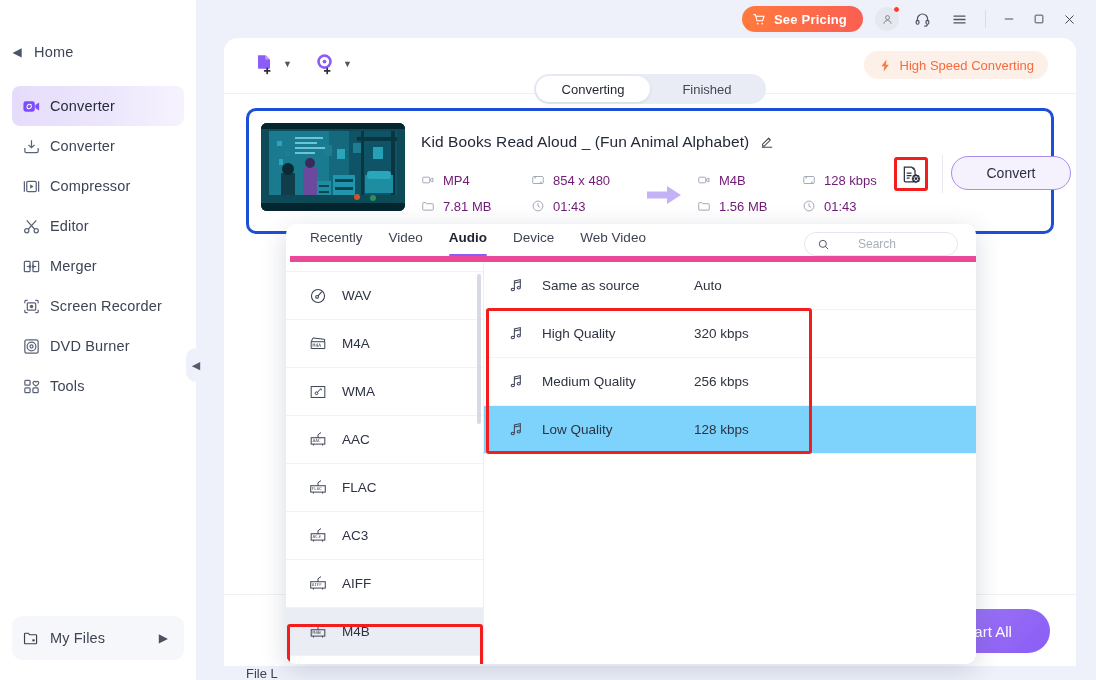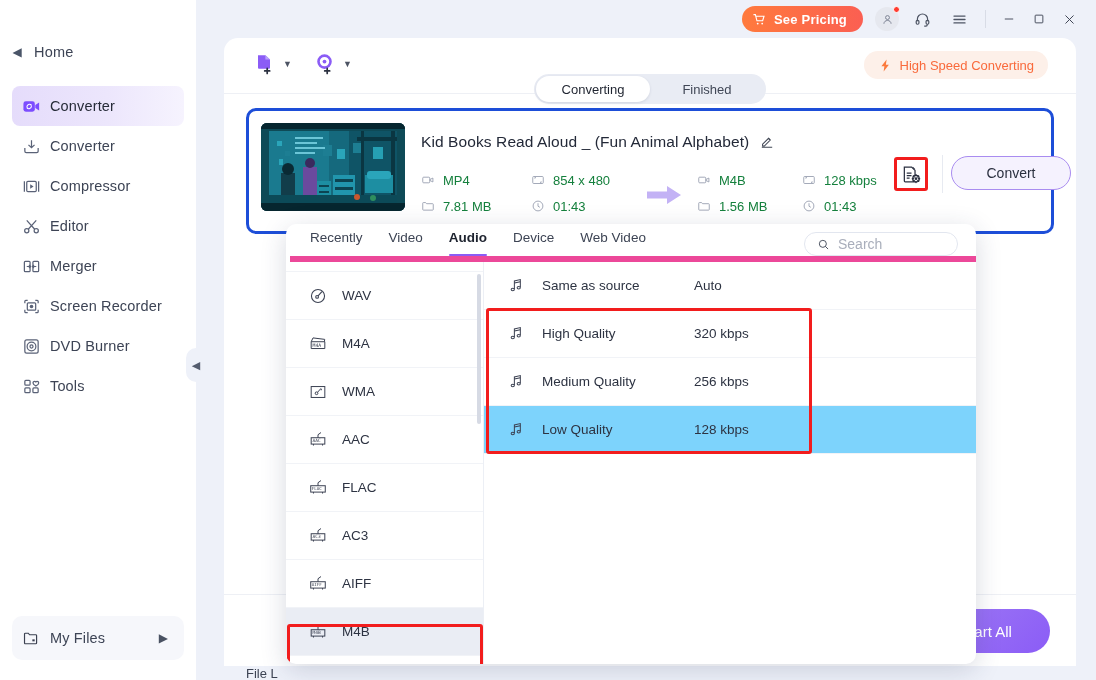--- a/index.html
+++ b/index.html
@@ -196,21 +196,21 @@
     display: flex; align-items: center; gap: 10px;
     letter-spacing: .1px;
   }
   #edit-title-icon { cursor: pointer; color: #3f4553; display:flex; }
 
   .meta-block { position: absolute; top: 56px; }
   #meta-src { left: 172px; width: 220px; }
   #meta-out { left: 448px; width: 210px; }
   .meta-row {
     display: flex; align-items: center;
-    height: 26px; font-size: 13px; color: #15803d;
+    height: 26px; font-size: 13px; color: #701a75;
   }
   .meta-cell { display: flex; align-items: center; gap: 8px; width: 112px; }
   .meta-ico { color: #9aa1b2; display: flex; align-items: center; }
 
   #arrow-sep {
     position: absolute; left: 398px; top: 72px;
     color: #b9a8f2;
   }
 
   #settings-icon-wrap {
@@ -265,21 +265,21 @@
     content: ""; position: absolute; left: 0; right: 0; bottom: 0;
     height: 2.5px; background: #8b5cf6; border-radius: 2px;
   }
   #fmt-search {
     position: absolute; right: 22px; top: 8px;
     width: 154px; height: 24px;
     border: 1px solid #e2e6ef; border-radius: 12px;
     display: flex; align-items: center; gap: 8px; padding-left: 12px;
     cursor: text;
   }
-  #fmt-search .ph { font-size: 14px; color: #a9aebb; }
+  #fmt-search .ph { font-size: 12px; color: #a9aebb; margin-left: 20px; }
 
   #fmt-body {
     position: absolute; left: 0; top: 38px;
     width: 690px; height: 402px; display: flex;
   }
   #fmt-list {
     width: 198px; height: 402px;
     border-right: 1px solid #eceff5;
     position: relative; overflow: hidden;
   }

